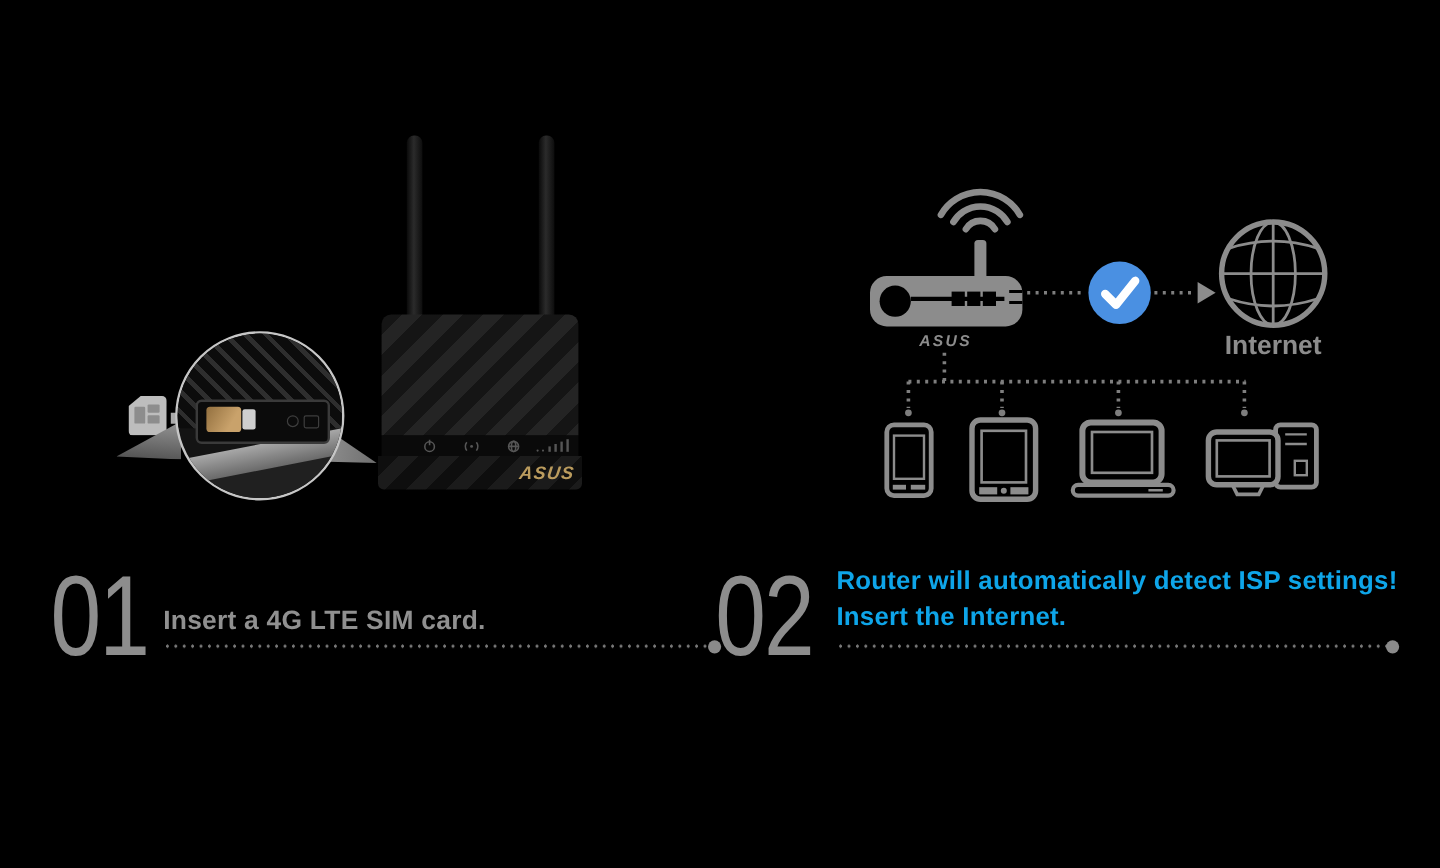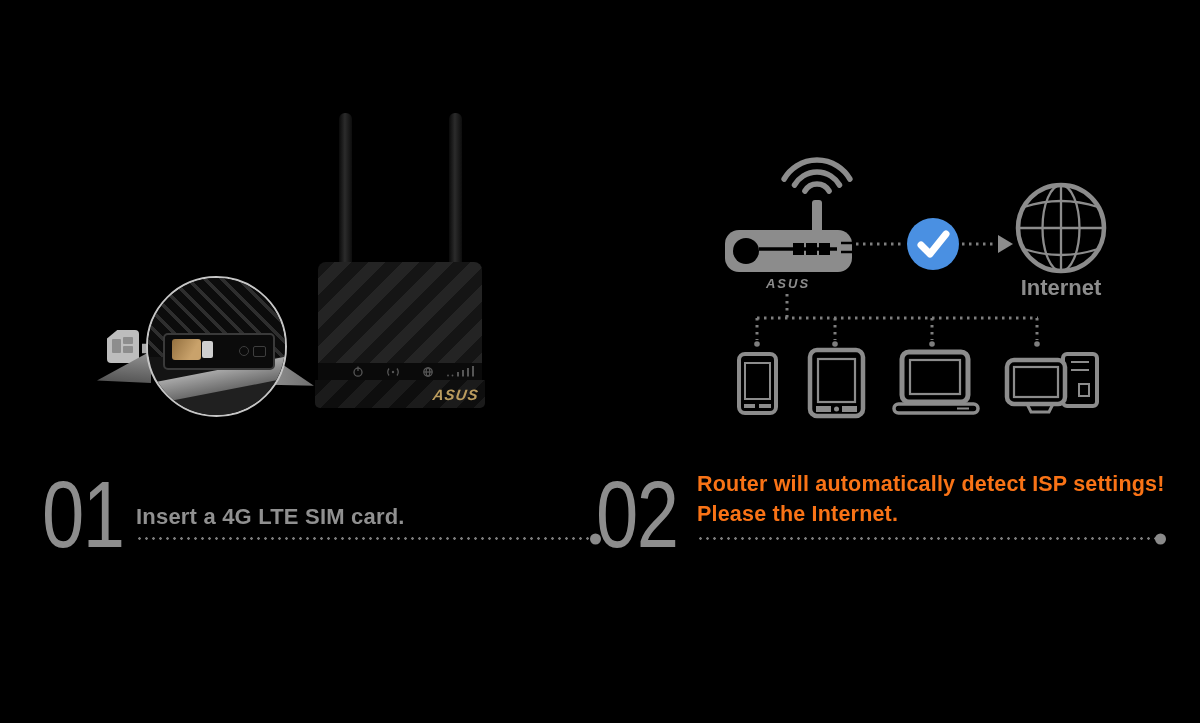--- a/index.html
+++ b/index.html
@@ -4,21 +4,21 @@
 <style>
   html,body{margin:0;padding:0;background:#000;}
   .canvas{position:relative;width:1200px;height:723px;background:#000;overflow:hidden;
           font-family:"Liberation Sans",sans-serif;}
   .abs{position:absolute;}
 
   
   .step-number{font-size:95px;line-height:1;font-weight:400;color:#8d8d8d;
                letter-spacing:-2px;transform:scaleX(0.8);transform-origin:left top;}
   .step-title{font-size:22px;font-weight:700;color:#909090;letter-spacing:.2px;}
-  .step2-title{font-size:21.5px;font-weight:700;color:#f97316;line-height:30px;letter-spacing:.2px;}
+  .step2-title{font-size:21.5px;font-weight:700;color:#0ea5e9;line-height:30px;letter-spacing:.2px;}
   .footnote{font-size:14px;color:#7d7d7d;line-height:19px;letter-spacing:.1px;}
 
   
   .leader{height:5px;background-image:radial-gradient(circle,#7a7a7a 1.2px,transparent 1.5px);
           background-size:7px 5px;background-repeat:repeat-x;background-position:0 50%;}
   .leader-dot{position:absolute;right:-3px;top:50%;transform:translateY(-50%);
               width:11px;height:11px;border-radius:50%;background:#8a8a8a;}
 
   
   .antenna{width:13px;background:linear-gradient(90deg,#0a0a0a,#2b2b2b 45%,#0d0d0d);
@@ -205,19 +205,19 @@
 
   <div class="abs step-number" style="left:42px;top:467px;">01</div>
   <div class="abs step-title" style="left:136px;top:504px;">Insert a 4G LTE SIM card.</div>
   <div class="abs leader" style="left:136px;top:536px;width:462px;">
     <span class="leader-dot"></span>
   </div>
 
   <div class="abs step-number" style="left:596px;top:467px;">02</div>
   <div class="abs step2-title" style="left:697px;top:469px;">
     <div>Router will automatically detect ISP settings!</div>
-    <div>Please the Internet.</div>
+    <div>Insert the Internet.</div>
   </div>
   <div class="abs leader" style="left:697px;top:536px;width:466px;">
     <span class="leader-dot"></span>
   </div>
 
 </div>
 
 </body></html>

